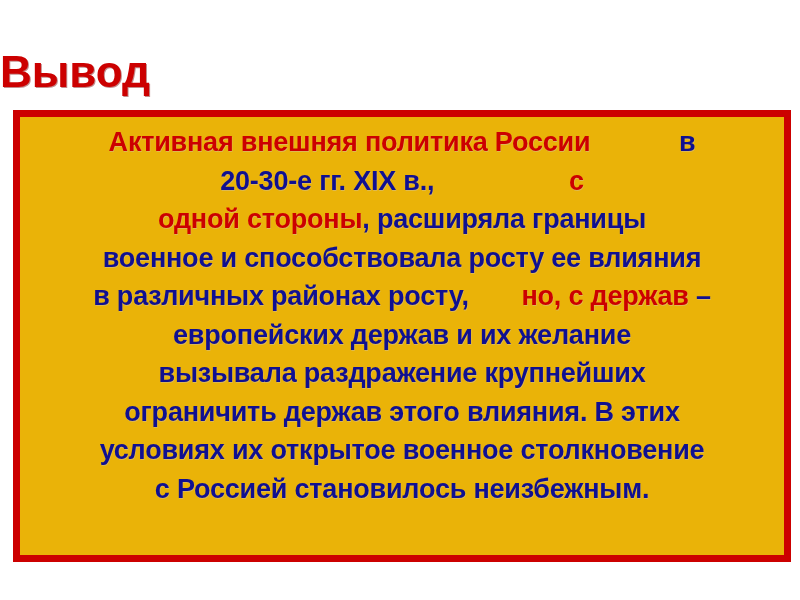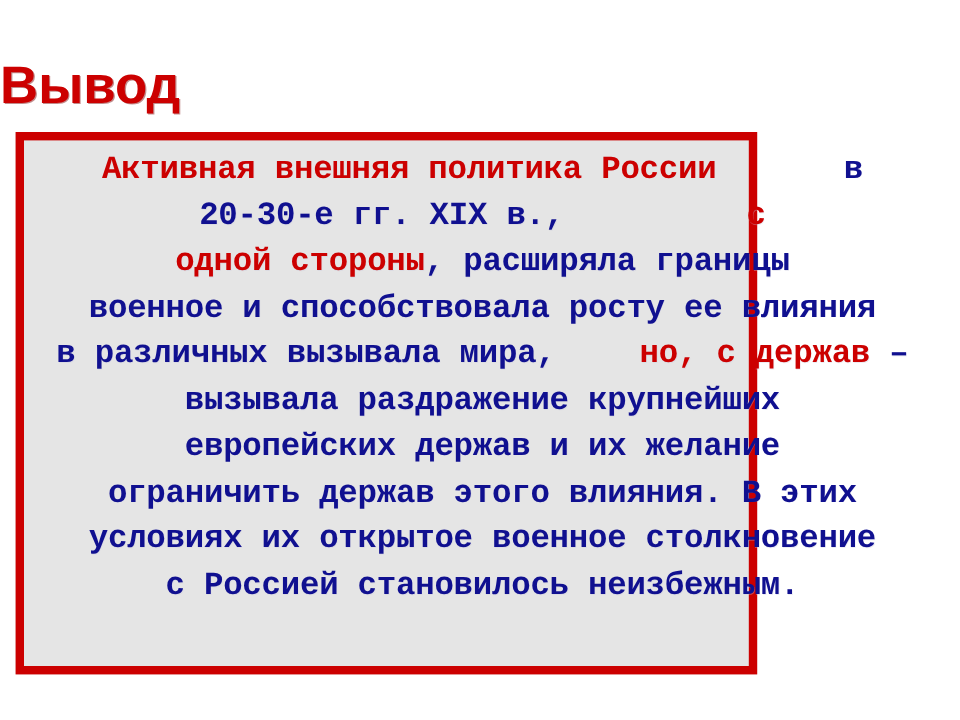--- a/index.html
+++ b/index.html
@@ -35,26 +35,25 @@
     letter-spacing: 0px;
     text-shadow: 1px 1px 0 rgba(120, 0, 0, 0.45);
     white-space: nowrap;
   }
 
   
   .content-frame {
     position: absolute;
     left: 13px;
     top: 110px;
-    width: 618px;
+    width: 778px;
     height: 452px;
     box-sizing: border-box;
     border: 7px solid #cc0000;
-    background: #e5e5e5;
-    font-family: Liberation Mono, monospace;
+    background: #eab308;
   }
 
   .body-text {
     position: absolute;
     left: 0;
     top: 6px;
     width: 764px;
     text-align: center;
     font-size: 27px;
     font-weight: bold;
@@ -100,32 +99,32 @@
 
       <span class="line">
         <span class="red">одной стороны</span><span class="blue">, расширяла границы</span>
       </span>
 
       <span class="line">
         <span class="blue">военное и способствовала росту ее влияния</span>
       </span>
 
       <span class="line">
-        <span class="blue">в различных вызывала мира,</span>
+        <span class="blue">в различных районах росту,</span>
         <span class="gap-small"></span>
         <span class="red">но, с держав</span>
         <span class="blue">–</span>
       </span>
 
       <span class="line">
-        <span class="blue">вызывала раздражение крупнейших</span>
+        <span class="blue">европейских держав и их желание</span>
       </span>
 
       <span class="line">
-        <span class="blue">европейских держав и их желание</span>
+        <span class="blue">вызывала раздражение крупнейших</span>
       </span>
 
       <span class="line">
         <span class="blue">ограничить держав этого влияния. В этих</span>
       </span>
 
       <span class="line">
         <span class="blue">условиях их открытое военное столкновение</span>
       </span>
 

